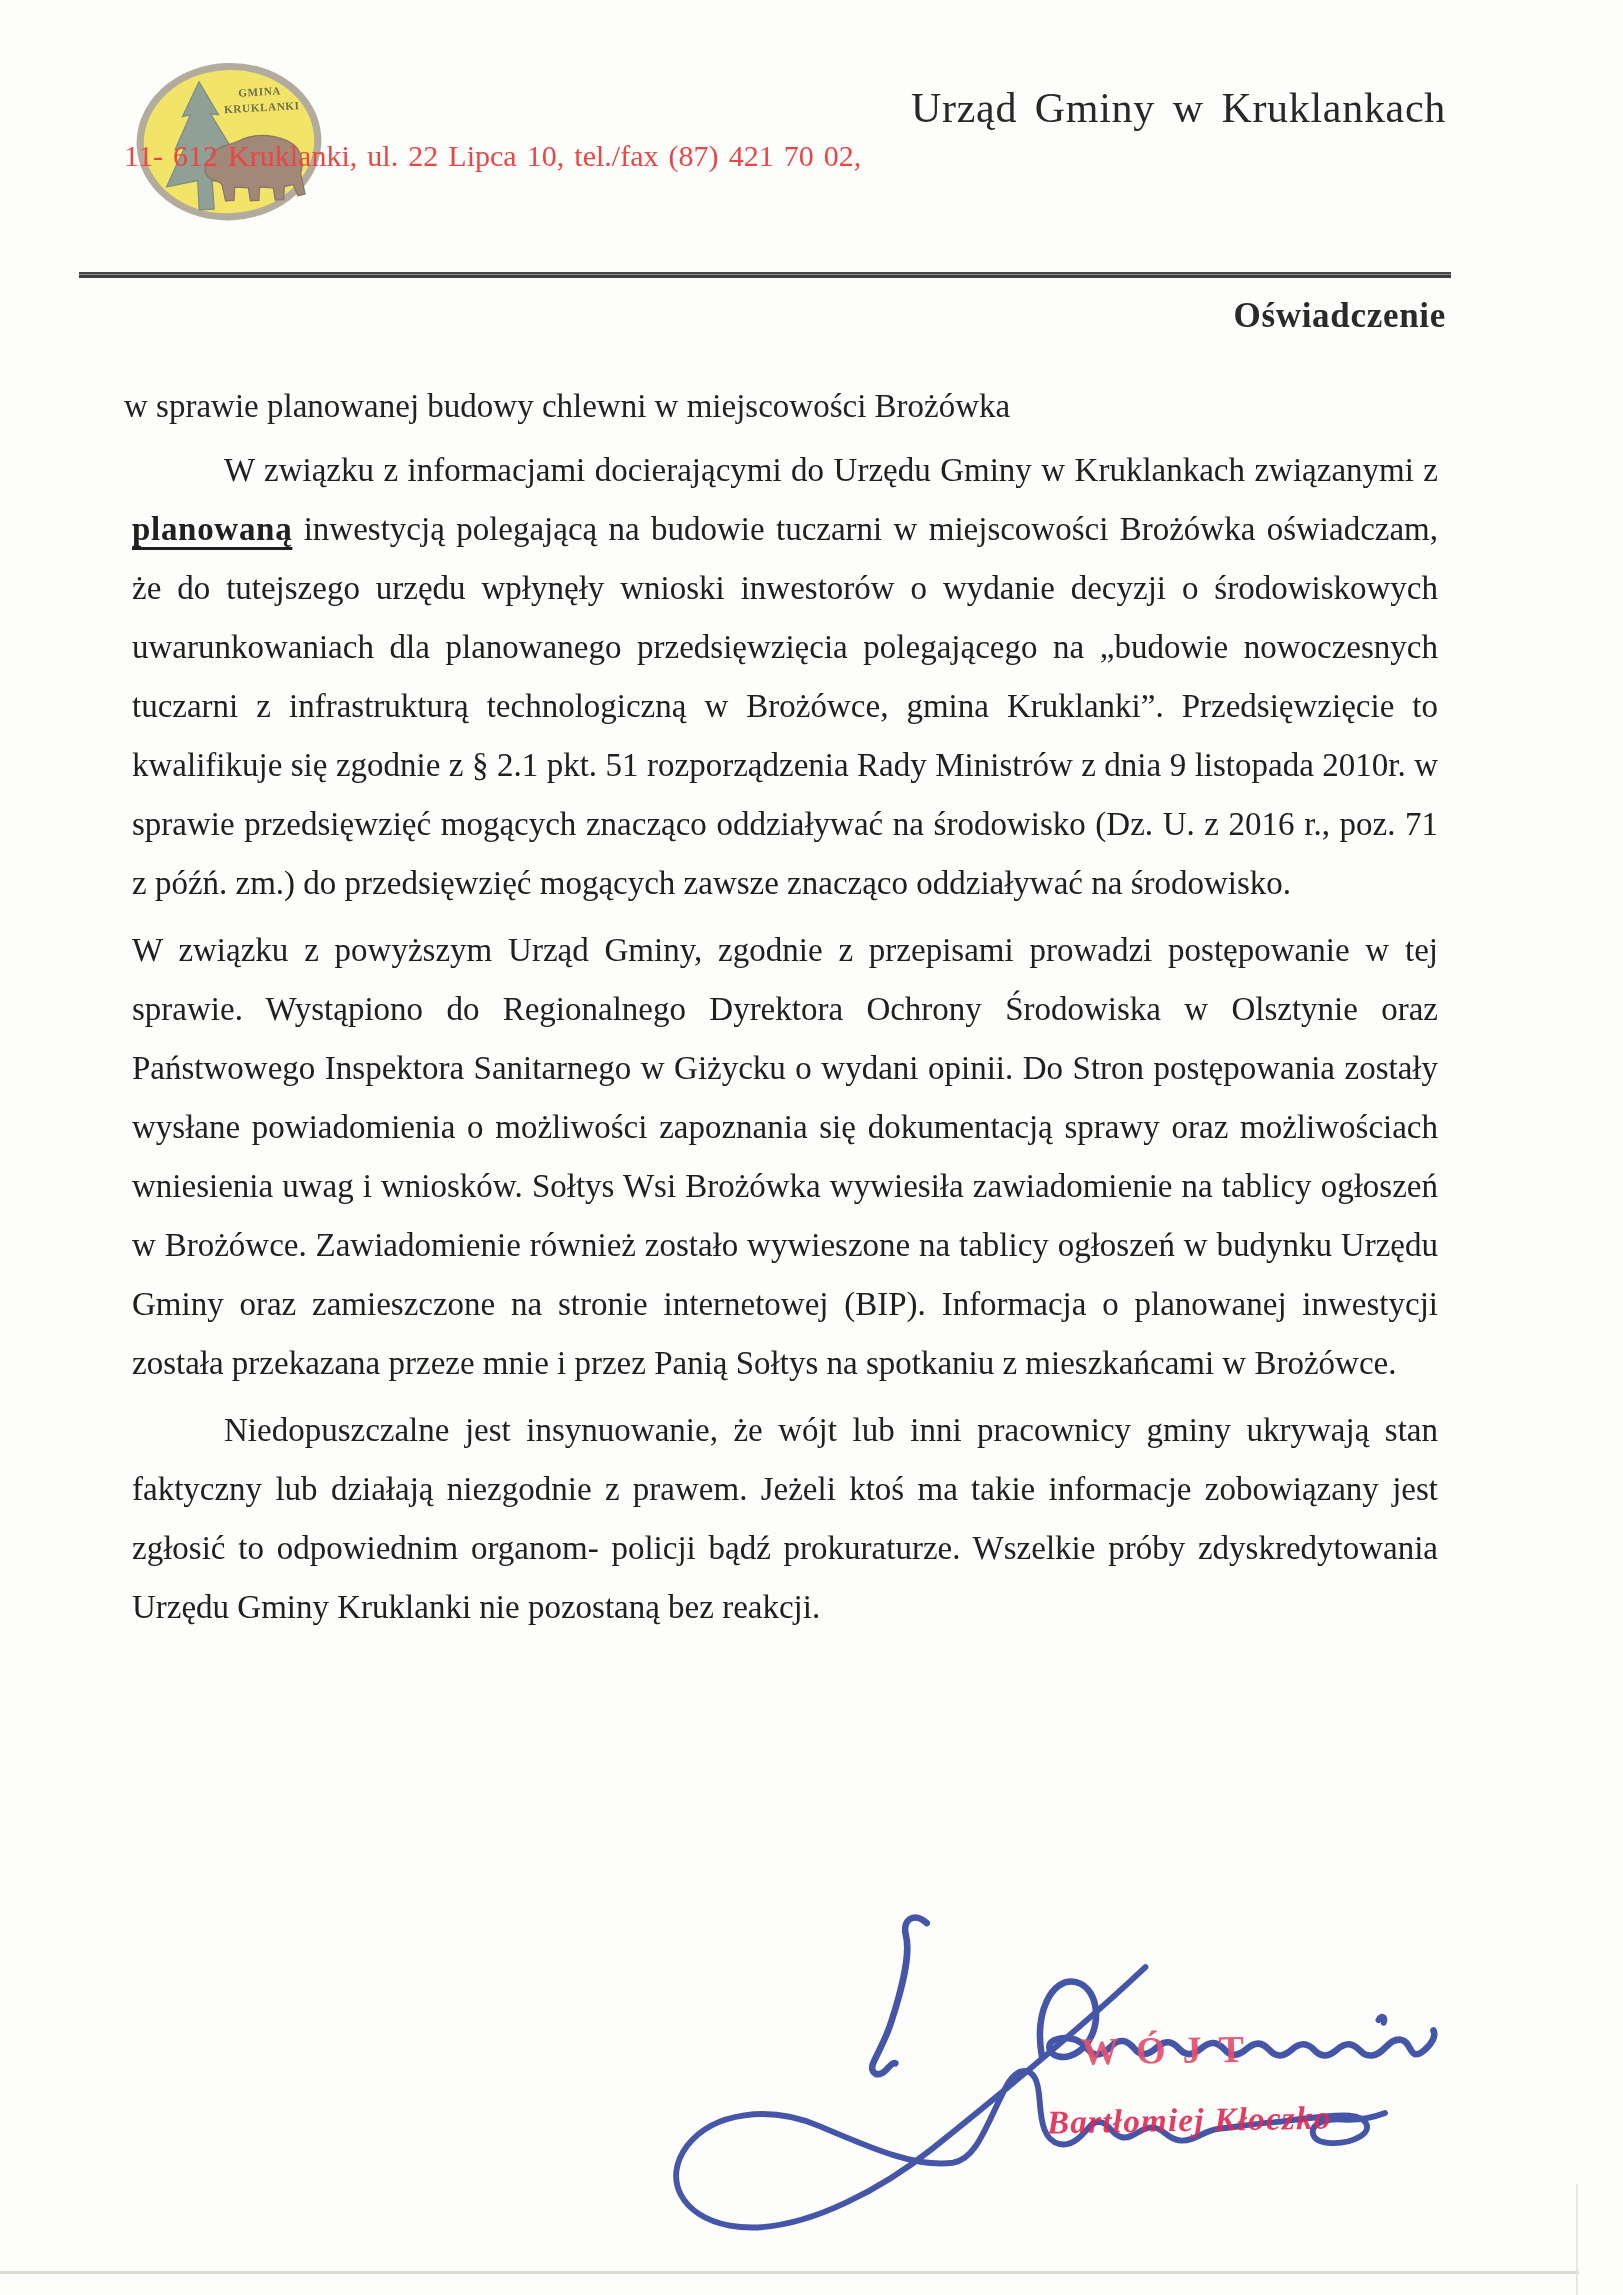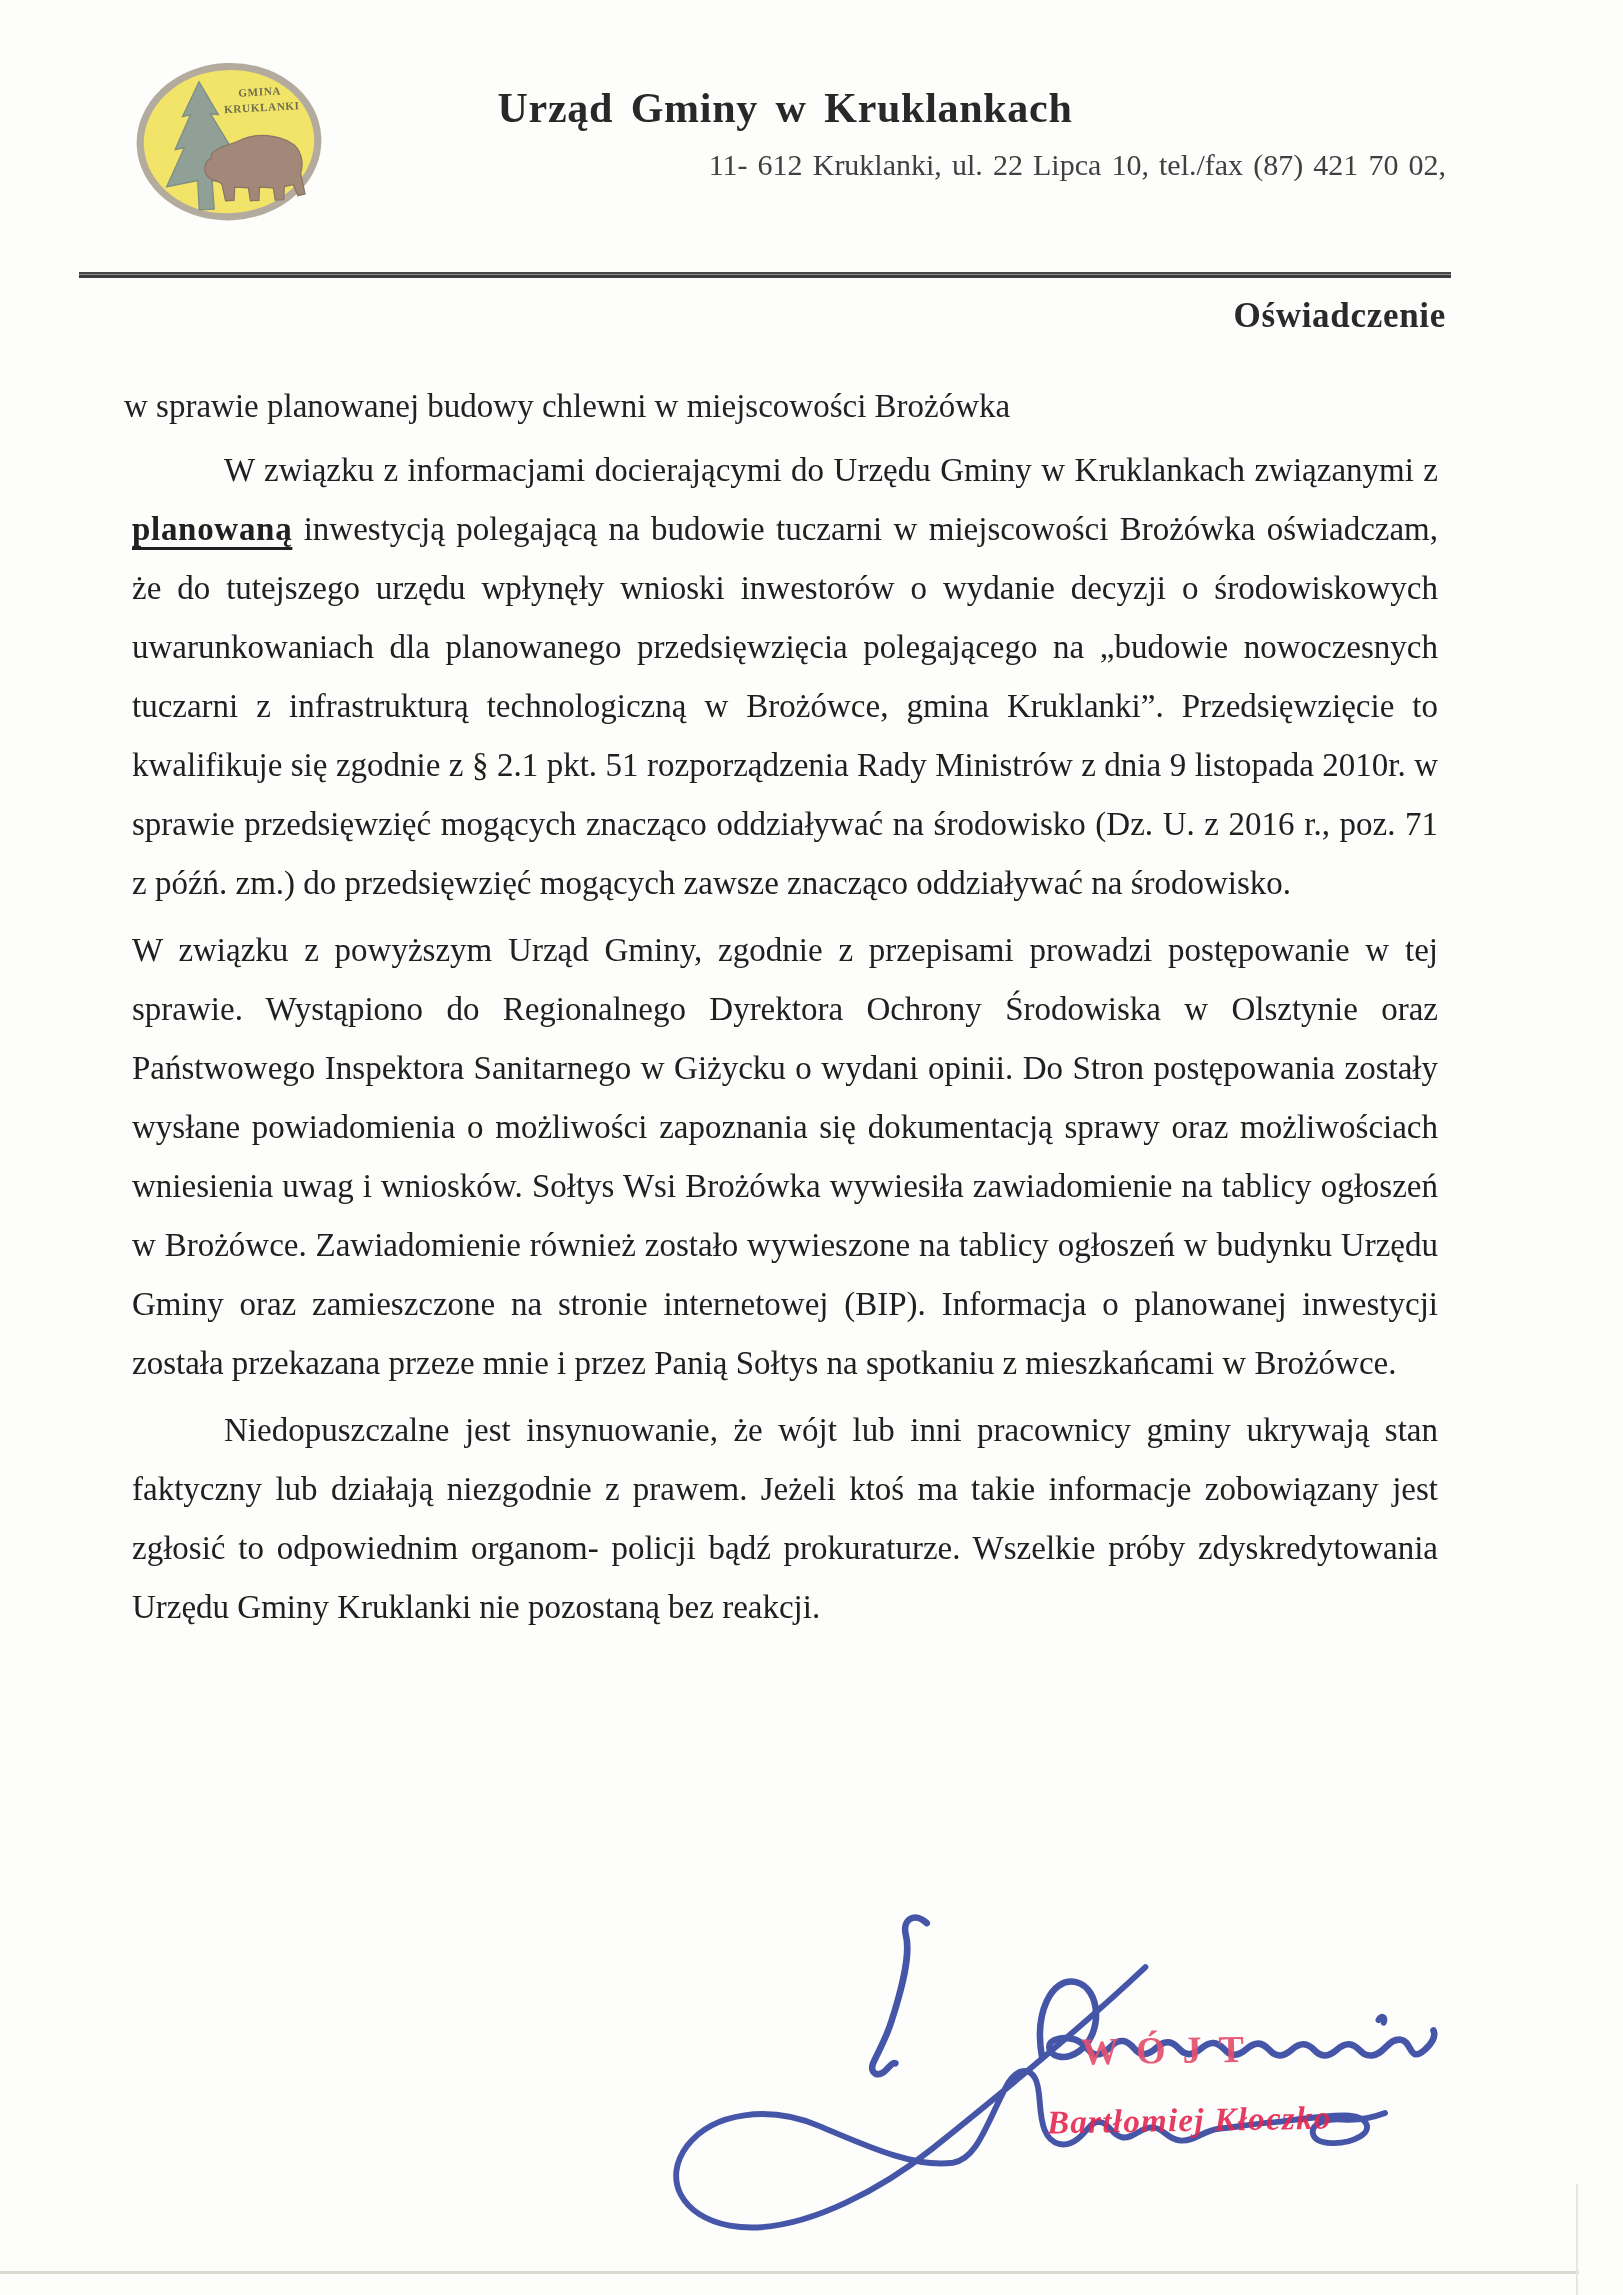--- a/index.html
+++ b/index.html
@@ -8,26 +8,26 @@
     width:1623px;height:2295px;
     background:#fdfdfc;
     font-family:"Liberation Serif","DejaVu Serif",serif;
     color:#1e1e1e;
     overflow:hidden;
   }
   
   .logo{position:absolute;left:134px;top:62px;width:190px;height:160px;}
   .org-name{
     position:absolute;left:124px;top:84px;width:1322px;
-    text-align:center;font-size:42px;font-weight:bold;
+    text-align:right;font-size:42px;font-weight:normal;
     letter-spacing:0.7px;word-spacing:6.5px;color:#282828;
   }
   .address-line{
-    position:absolute;left:124px;top:148px;width:1322px;
-    text-align:right;font-size:30px;color:#404040;word-spacing:2.6px;
+    position:absolute;left:124px;top:139px;width:1322px;
+    text-align:left;font-size:30px;color:#ef4444;word-spacing:2.6px;
   }
   .contact-line{
     position:absolute;left:124px;top:221px;width:1322px;
     text-align:center;font-size:31px;color:#242424;
   }
   .contact-line a{
     color:#3c58ac;text-decoration:underline;
     text-decoration-thickness:2px;text-underline-offset:5.9px;
     cursor:pointer;
   }

